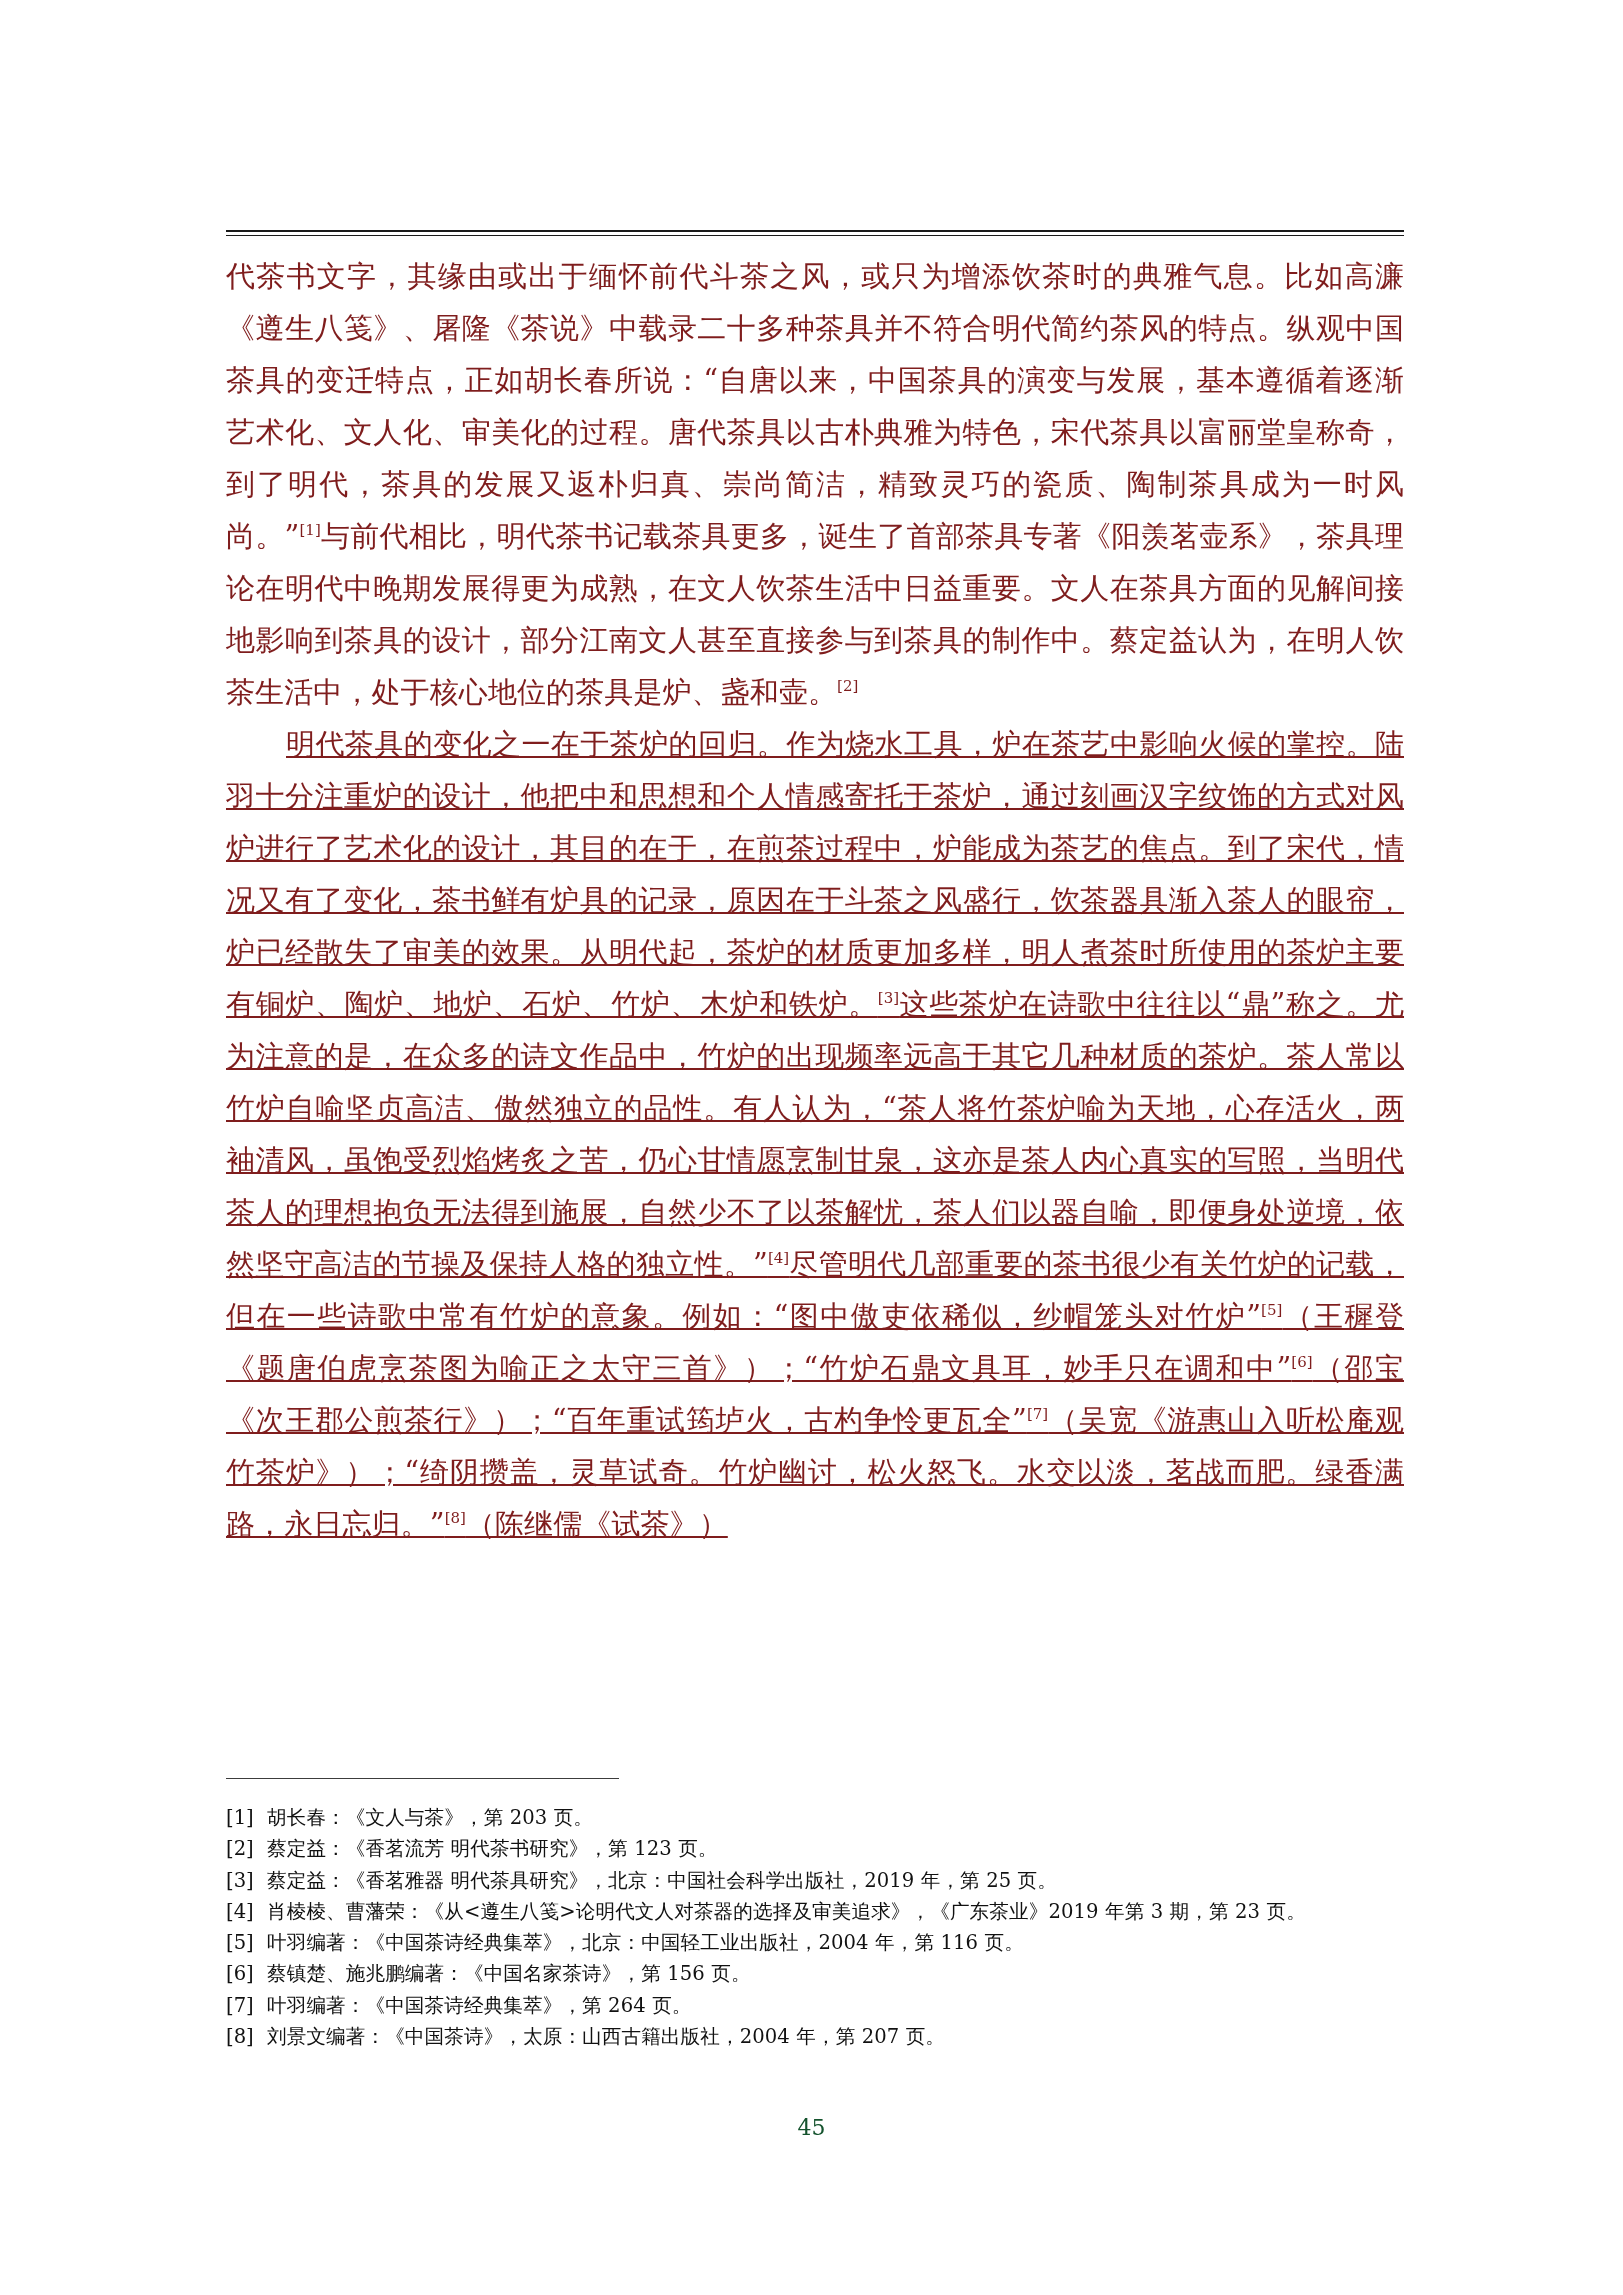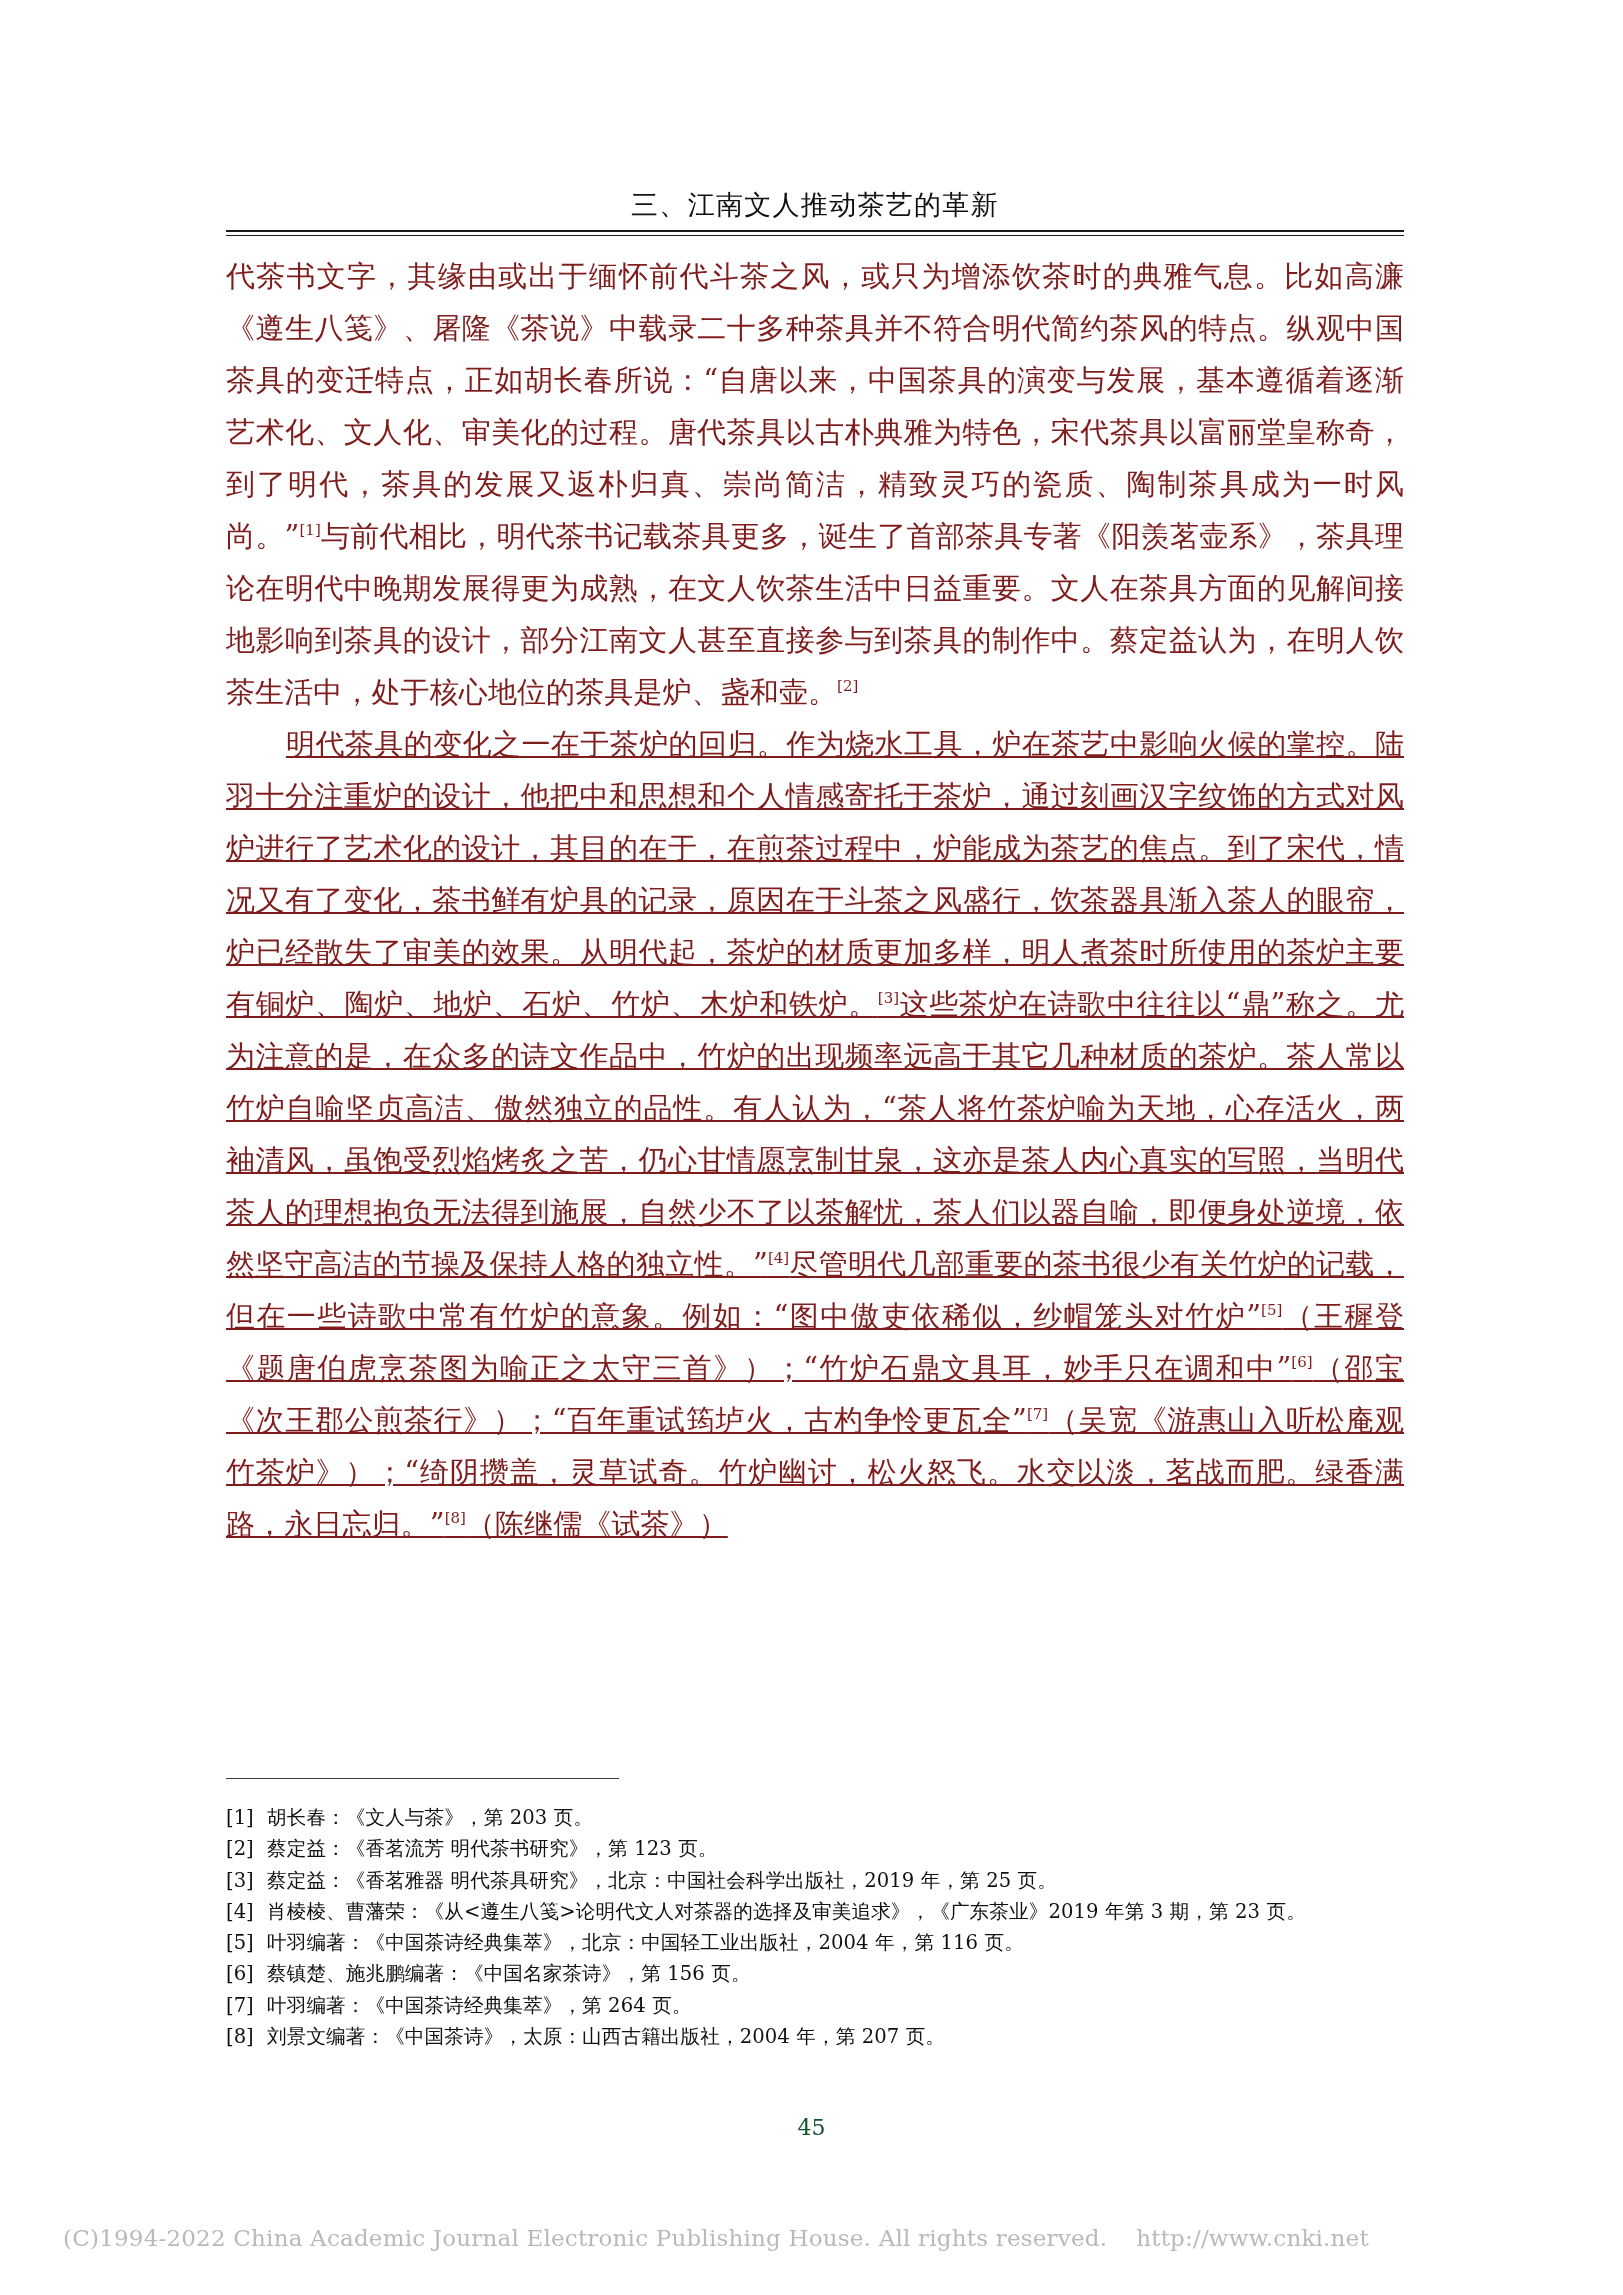--- a/index.html
+++ b/index.html
@@ -149,23 +149,20 @@
   }
   .cnki .url {
     margin-left: 29px;
   }
 </style>
 </head>
 <body>
 
 <div class="page">
 
-  <div class="runhead-wrap">
-    <div class="runhead">三、江南文人推动茶艺的革新</div>
-  </div>
   <div class="runhead-rule"></div>
   <div class="runhead-rule2"></div>
 
   <div class="body-col">
 
     <p class="para"><span>代茶书文字，其缘由或出于缅怀前代斗茶之风，或只为增添饮茶时的典雅气息。比如高濂《遵生八笺》、屠隆《茶说》中载录二十多种茶具并不符合明代简约茶风的特点。纵观中国茶具的变迁特点，正如胡长春所说：“自唐以来，中国茶具的演变与发展，基本遵循着逐渐艺术化、文人化、审美化的过程。唐代茶具以古朴典雅为特色，宋代茶具以富丽堂皇称奇，到了明代，茶具的发展又返朴归真、崇尚简洁，精致灵巧的瓷质、陶制茶具成为一时风尚。”</span><sup class="ref">[1]</sup><span>与前代相比，明代茶书记载茶具更多，诞生了首部茶具专著《阳羡茗壶系》，茶具理论在明代中晚期发展得更为成熟，在文人饮茶生活中日益重要。文人在茶具方面的见解间接地影响到茶具的设计，部分江南文人甚至直接参与到茶具的制作中。蔡定益认为，在明人饮茶生活中，处于核心地位的茶具是炉、盏和壶。</span><sup class="ref">[2]</sup></p>
 
     <p class="para indent"><span>明代茶具的变化之一在于茶炉的回归。作为烧水工具，炉在茶艺中影响火候的掌控。陆羽十分注重炉的设计，他把中和思想和个人情感寄托于茶炉，通过刻画汉字纹饰的方式对风炉进行了艺术化的设计，其目的在于，在煎茶过程中，炉能成为茶艺的焦点。到了宋代，情况又有了变化，茶书鲜有炉具的记录，原因在于斗茶之风盛行，饮茶器具渐入茶人的眼帘，炉已经散失了审美的效果。从明代起，茶炉的材质更加多样，明人煮茶时所使用的茶炉主要有铜炉、陶炉、地炉、石炉、竹炉、木炉和铁炉。</span><sup class="ref">[3]</sup><span>这些茶炉在诗歌中往往以“鼎”称之。尤为注意的是，在众多的诗文作品中，竹炉的出现频率远高于其它几种材质的茶炉。茶人常以竹炉自喻坚贞高洁、傲然独立的品性。有人认为，“茶人将竹茶炉喻为天地，心存活火，两袖清风，虽饱受烈焰烤炙之苦，仍心甘情愿烹制甘泉，这亦是茶人内心真实的写照，当明代茶人的理想抱负无法得到施展，自然少不了以茶解忧，茶人们以器自喻，即便身处逆境，依然坚守高洁的节操及保持人格的独立性。”</span><sup class="ref">[4]</sup><span>尽管明代几部重要的茶书很少有关竹炉的记载，但在一些诗歌中常有竹炉的意象。例如：“图中傲吏依稀似，纱帽笼头对竹炉”</span><sup class="ref">[5]</sup><span>（王穉登《题唐伯虎烹茶图为喻正之太守三首》）；“竹炉石鼎文具耳，妙手只在调和中”</span><sup class="ref">[6]</sup><span>（邵宝《次王郡公煎茶行》）；“百年重试筠垆火，古杓争怜更瓦全”</span><sup class="ref">[7]</sup><span>（吴宽《游惠山入听松庵观竹茶炉》）；“绮阴攒盖，灵草试奇。竹炉幽讨，松火怒飞。水交以淡，茗战而肥。绿香满路，永日忘归。”</span><sup class="ref">[8]</sup><span>（陈继儒《试茶》）</span></p>
 
   </div>
@@ -202,16 +199,15 @@
       <span class="fn-text">叶羽编著：《中国茶诗经典集萃》，第 264 页。</span>
     </div>
     <div class="fn">
       <span class="fn-num">[8]</span>
       <span class="fn-text">刘景文编著：《中国茶诗》，太原：山西古籍出版社，2004 年，第 207 页。</span>
     </div>
   </div>
 
   <div class="pageno">45</div>
 
-  <div class="cnki"><span>(C)1994-2022 China Academic Journal Electronic Publishing House. All rights reserved.</span><span class="url">http://www.cnki.net</span></div>
 
 </div>
 
 
 </body></html>

